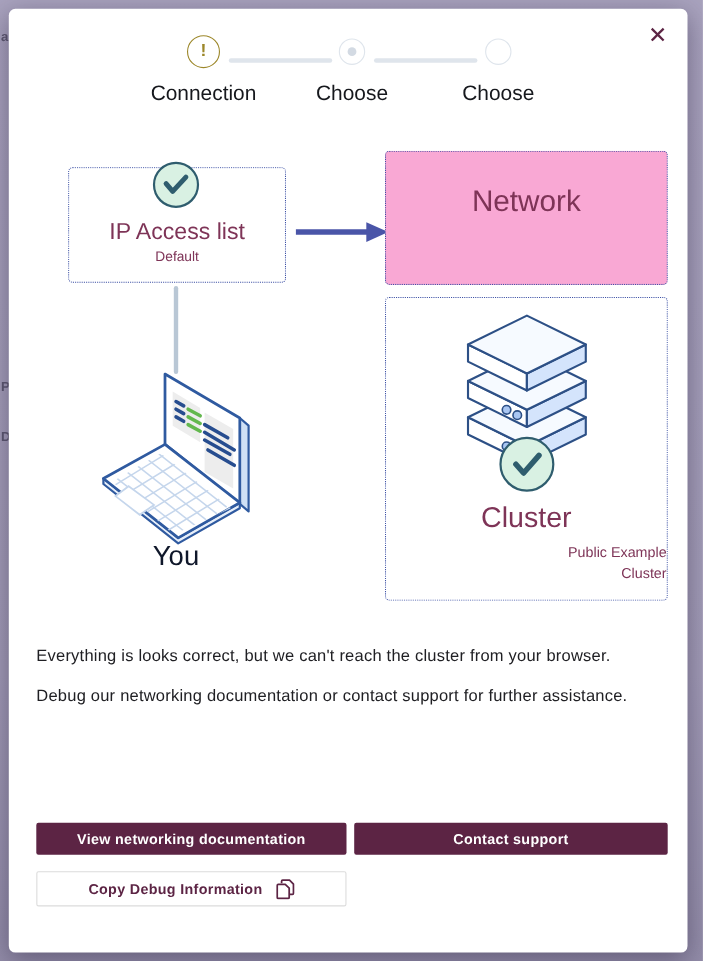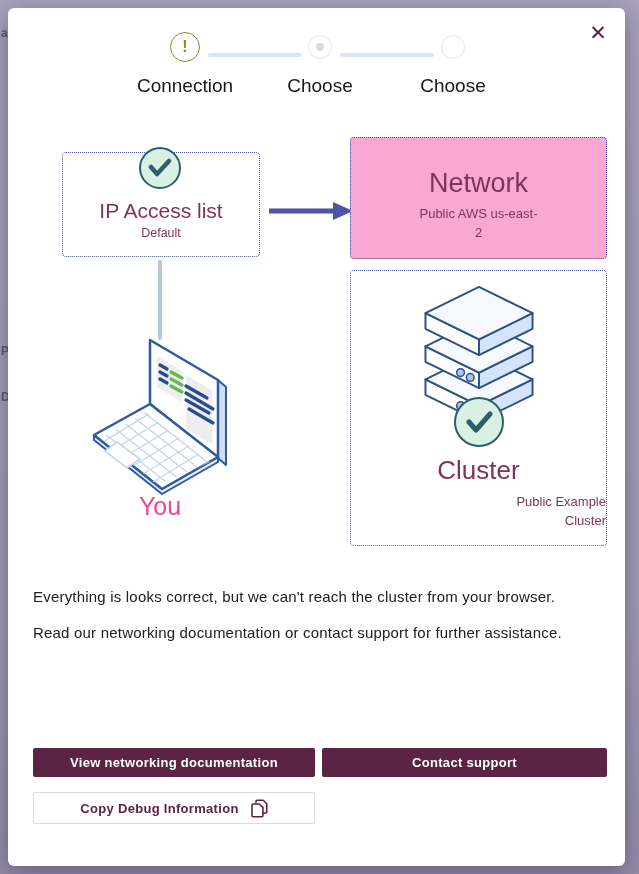--- a/index.html
+++ b/index.html
@@ -41,21 +41,21 @@
   .box-sub { font-size:13px; color:#7e3457; line-height:1.45; margin:6px auto 0; }
   .ip-box .box-title { margin-top:46px; }
   .ip-box .box-sub { margin-top:2px; font-size:12.5px; }
   .net-box .box-title { margin-top:31px; font-size:27px; }
   .net-box .box-sub { width:125px; }
   .cluster-title { position:absolute; left:0; right:0; top:184px; font-size:26px; color:#7e3457; text-align:center; }
   .cluster-sub { position:absolute; left:0; right:0; top:222px; font-size:13px; color:#7e3457; text-align:right; line-height:1.45; }
   .cluster-sub span { display:inline-block; width:130px; }
   .vline { position:absolute; left:150px; top:252px; width:4px; height:80px; background:#b9c7d5; border-radius:2px; }
   .arrow-wrap { position:absolute; left:259px; top:192px; width:86px; height:22px; }
-  .you-label { position:absolute; left:92px; top:484px; width:120px; text-align:center; font-size:25px; color:#ec4899; }
+  .you-label { position:absolute; left:92px; top:484px; width:120px; text-align:center; font-size:25px; color:#0f172a; }
   .laptop-wrap { position:absolute; left:78px; top:330px; width:156px; height:160px; }
   .servers-wrap { position:absolute; left:396px; top:276px; width:150px; height:146px; }
   
   .msg { position:absolute; left:25px; right:25px; font-size:15px; color:#202024; letter-spacing:.2px; }
   .msg-1 { top:580px; }
   .msg-2 { top:616px; }
   
   .btn { position:absolute; font-family:"Liberation Sans", sans-serif; font-size:13px; font-weight:700; letter-spacing:.3px; cursor:pointer; border-radius:2px; }
   .btn-filled { background:#5c2444; color:#ffffff; border:none; height:29px; top:740px; }
   .btn-outline { background:#ffffff; color:#5c2444; height:32px; top:784px; }
@@ -101,21 +101,20 @@
 
   <div class="arrow-wrap">
     <svg width="86" height="22" viewBox="0 0 86 22">
       <line x1="2" y1="11" x2="68" y2="11" stroke="#4a55a8" stroke-width="5"></line>
       <polygon points="66,2 86,11 66,20" fill="#4a55a8"></polygon>
     </svg>
   </div>
 
   <div class="dotted-box net-box">
     <div class="box-title">Network</div>
-    <div class="box-sub">Public AWS us-east-2</div>
   </div>
 
   <div class="vline"></div>
 
   <div class="laptop-wrap">
     <svg width="156" height="160" viewBox="0 0 156 160">
       <defs>
         <clipPath id="kb">
             <polygon points="60,74 124,124 72,148 16,100"></polygon>
           </clipPath>
@@ -200,21 +199,21 @@
       </g>
     </svg>
   </div>
   <div class="check-circle" style="left:446px;top:389px;width:50px;height:50px;">
     <svg width="28" height="23" viewBox="0 0 28 23">
         <path d="M4 11 L11 19 L25 3" fill="none" stroke="#2f5d6e" stroke-width="5" stroke-linecap="round" stroke-linejoin="round"></path>
       </svg>
   </div>
 
   <p class="msg msg-1">Everything is looks correct, but we can't reach the cluster from your browser.</p>
-  <p class="msg msg-2">Read our networking documentation or contact support for further assistance.</p>
+  <p class="msg msg-2">Debug our networking documentation or contact support for further assistance.</p>
 
   <button class="btn btn-filled btn-support">Contact support</button>
   <button class="btn btn-filled btn-docs">View networking documentation</button>
   <button class="btn btn-outline btn-copy">
     <span>Copy Debug Information</span>
     <span style="display:flex;">
       <svg width="17" height="19" viewBox="0 0 17 19" fill="none">
         <path d="M5 4 V2.2 a1 1 0 0 1 1-1 h6.2 L15.8 4.8 V13 a1 1 0 0 1 -1 1 H12" stroke="#5c2444" stroke-width="1.6" stroke-linejoin="round"></path>
         <path d="M2 5 h6.3 L11.9 8.4 V16.8 a1 1 0 0 1 -1 1 H2 a1 1 0 0 1 -1-1 V6 a1 1 0 0 1 1-1 Z" fill="#ffffff" stroke="#5c2444" stroke-width="1.6" stroke-linejoin="round"></path>
       </svg>

